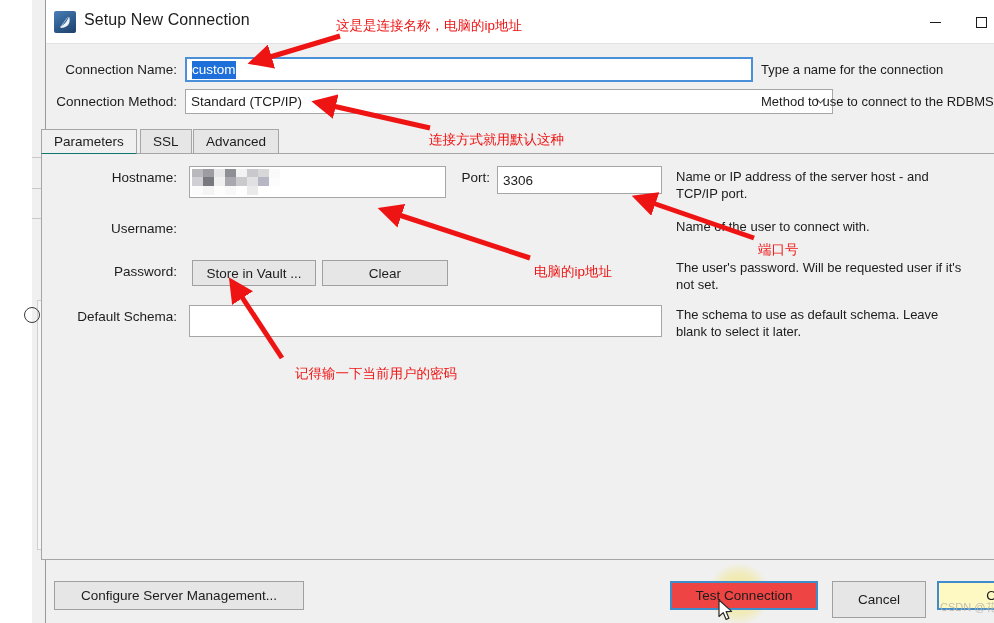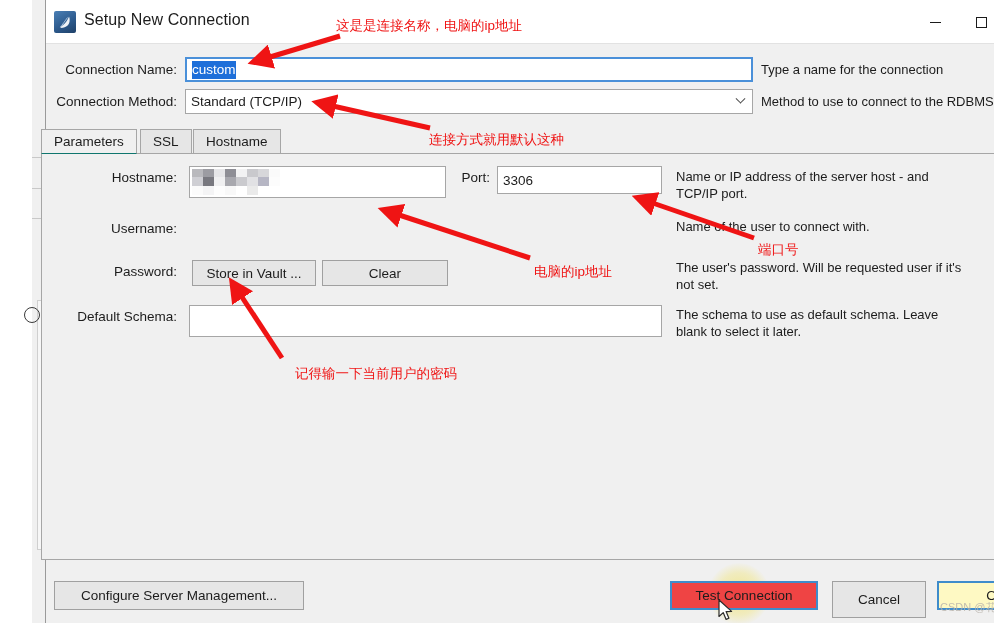--- a/index.html
+++ b/index.html
@@ -147,21 +147,21 @@
     color: #ffffff;
     padding: 1px 0 2px 0;
   }
 
   
   #connname-field { left: 153px; top: 57px; width: 568px; height: 25px; }
   #connname-label { left: 20px; top: 62px; width: 125px; }
   #connname-help  { left: 729px; top: 62px; }
 
   
-  #connmethod-field { left: 153px; top: 89px; width: 568px; height: 25px; padding-right: 24px; }
+  #connmethod-field { left: 153px; top: 89px; width: 648px; height: 25px; padding-right: 24px; }
   #connmethod-label { left: 20px; top: 94px; width: 125px; }
   #connmethod-help  { left: 729px; top: 94px; }
   .combo-arrow {
     position: absolute;
     right: 1px; top: 1px;
     width: 21px; height: 21px;
     display: flex; align-items: center; justify-content: center;
     background: #ffffff;
   }
   .chev {
@@ -371,21 +371,21 @@
   <div class="tabpanel"></div>
 
   <div class="tabs">
     <div class="tab active" id="tab-0">
       <span>Parameters</span>
     </div>
     <div class="tab" id="tab-1">
       <span>SSL</span>
     </div>
     <div class="tab" id="tab-2">
-      <span>Hostname</span>
+      <span>Advanced</span>
     </div>
   </div>
 
   <div class="lbl" id="hostname-label">Hostname:</div>
   <div class="field" id="hostname-field">
     <span class="mosaic">
       <i style="left:0px;top:0px;width:11px;height:8px;background:#b9b9bd;"></i>
       <i style="left:11px;top:0px;width:11px;height:8px;background:#9c9ca2;"></i>
       <i style="left:22px;top:0px;width:11px;height:8px;background:#e6e6e8;"></i>
       <i style="left:33px;top:0px;width:11px;height:8px;background:#8e8e95;"></i>

